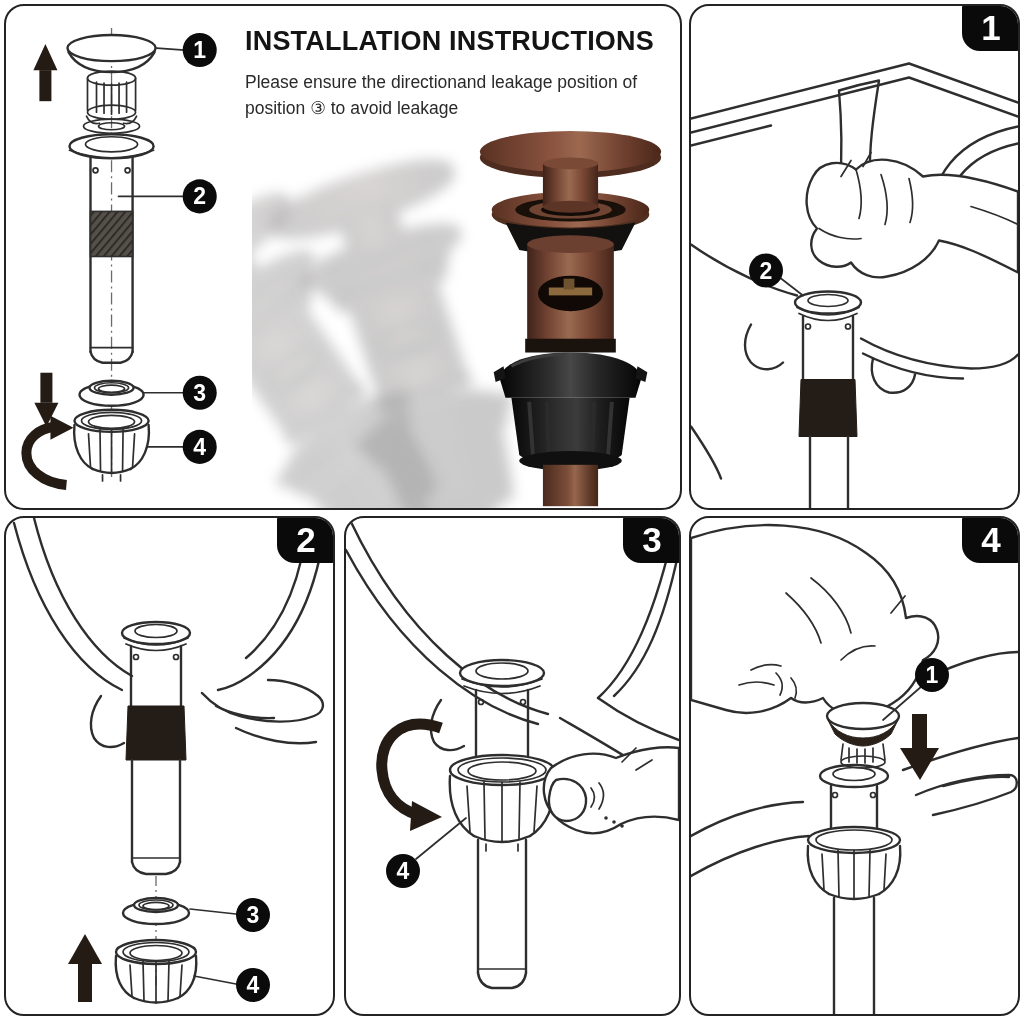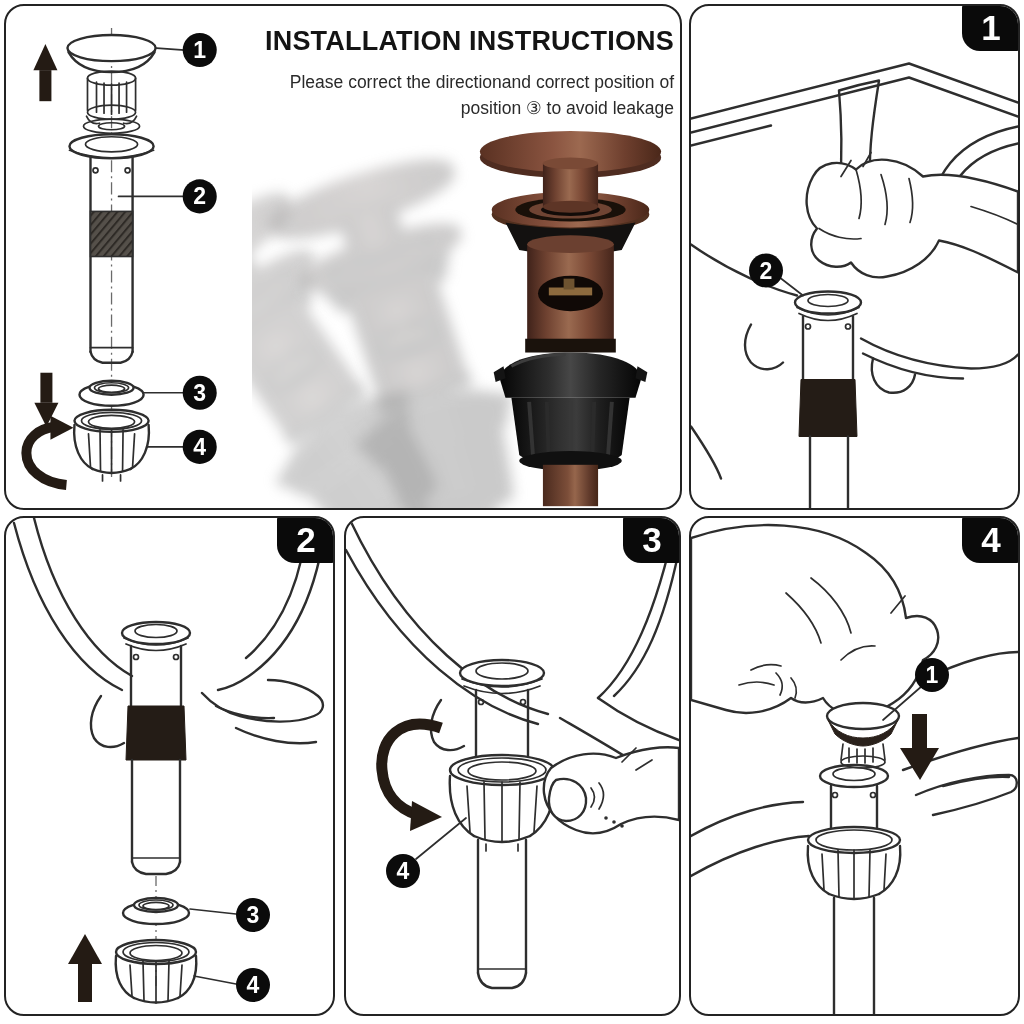--- a/index.html
+++ b/index.html
@@ -14,21 +14,21 @@
   #panel-overview{left:4px;top:4px;width:678px;height:506px;}
   #panel-step1{left:689px;top:4px;width:331px;height:506px;}
   #panel-step2{left:4px;top:516px;width:331px;height:500px;}
   #panel-step3{left:344px;top:516px;width:337px;height:500px;}
   #panel-step4{left:689px;top:516px;width:331px;height:500px;}
   .step-badge{
     position:absolute;top:-2px;right:-2px;width:58px;height:47px;background:#0a0a0a;
     color:#fff;font-size:35px;font-weight:800;display:flex;align-items:center;
     justify-content:center;border-radius:4px 18px 4px 18px;z-index:5;line-height:1;
   }
-  .title-block{position:absolute;left:248px;top:20px;width:420px;z-index:4;text-align:right;}
+  .title-block{position:absolute;left:239px;top:20px;width:420px;z-index:4;}
   .title{font-size:27px;font-weight:800;letter-spacing:.2px;color:#141414;}
   .subtitle{margin-top:12px;font-size:17.5px;line-height:1.5;color:#2a2a2a;}
   .fillsvg{position:absolute;left:0;top:0;width:100%;height:100%;}
   .photo-svg{position:absolute;left:246px;top:116px;width:424px;height:388px;}
   
   .ln{fill:none;stroke:#2e2e2e;stroke-width:2.4;stroke-linecap:round;stroke-linejoin:round;}
   .lnt{fill:none;stroke:#2e2e2e;stroke-width:1.7;stroke-linecap:round;stroke-linejoin:round;}
   .lnf{fill:#ffffff;stroke:#2e2e2e;stroke-width:2.4;stroke-linejoin:round;}
   .blk{fill:#241b14;stroke:none;}
   .band{fill:#241c16;stroke:#241c16;}
@@ -39,21 +39,21 @@
 </head>
 <body>
 
 <div class="canvas">
 
   <div class="panel" id="panel-overview">
 
     <div class="title-block">
       <div class="title">INSTALLATION INSTRUCTIONS</div>
       <div class="subtitle">
-        <span>Please correct the directionand correct position of</span><br>
+        <span>Please ensure the directionand leakage position of</span><br>
         <span>position ③ to avoid leakage</span>
       </div>
     </div>
 
     <svg class="photo-svg" viewBox="0 0 424 388">
       <defs>
         <linearGradient id="gcap" x1="0" y1="0" x2="1" y2="0">
           <stop offset="0" stop-color="#5a3122"></stop>
             <stop offset="0.4" stop-color="#8a5440"></stop>
           <stop offset="0.55" stop-color="#9c6950"></stop>

